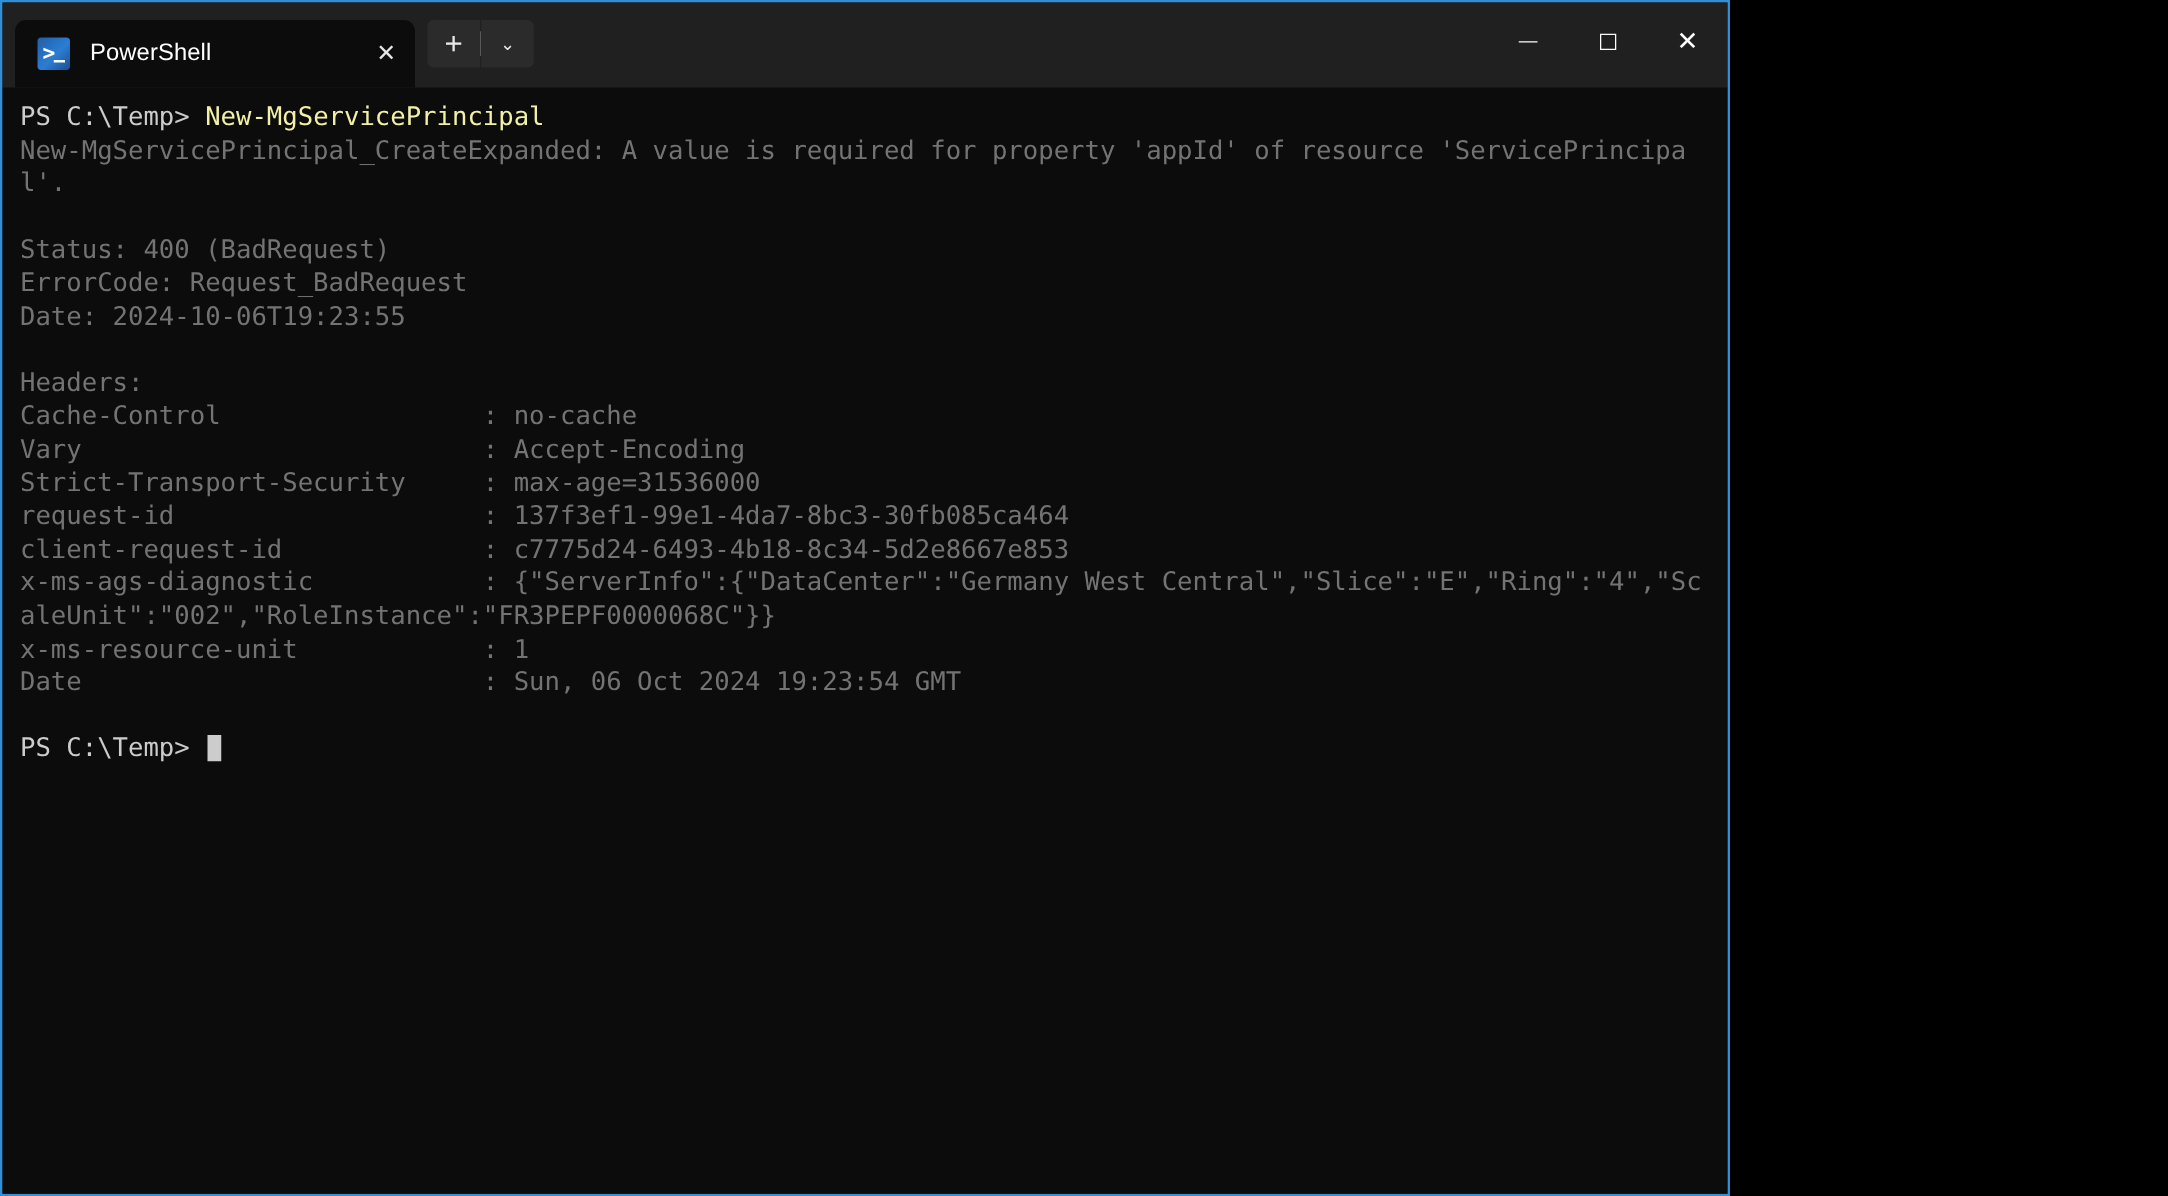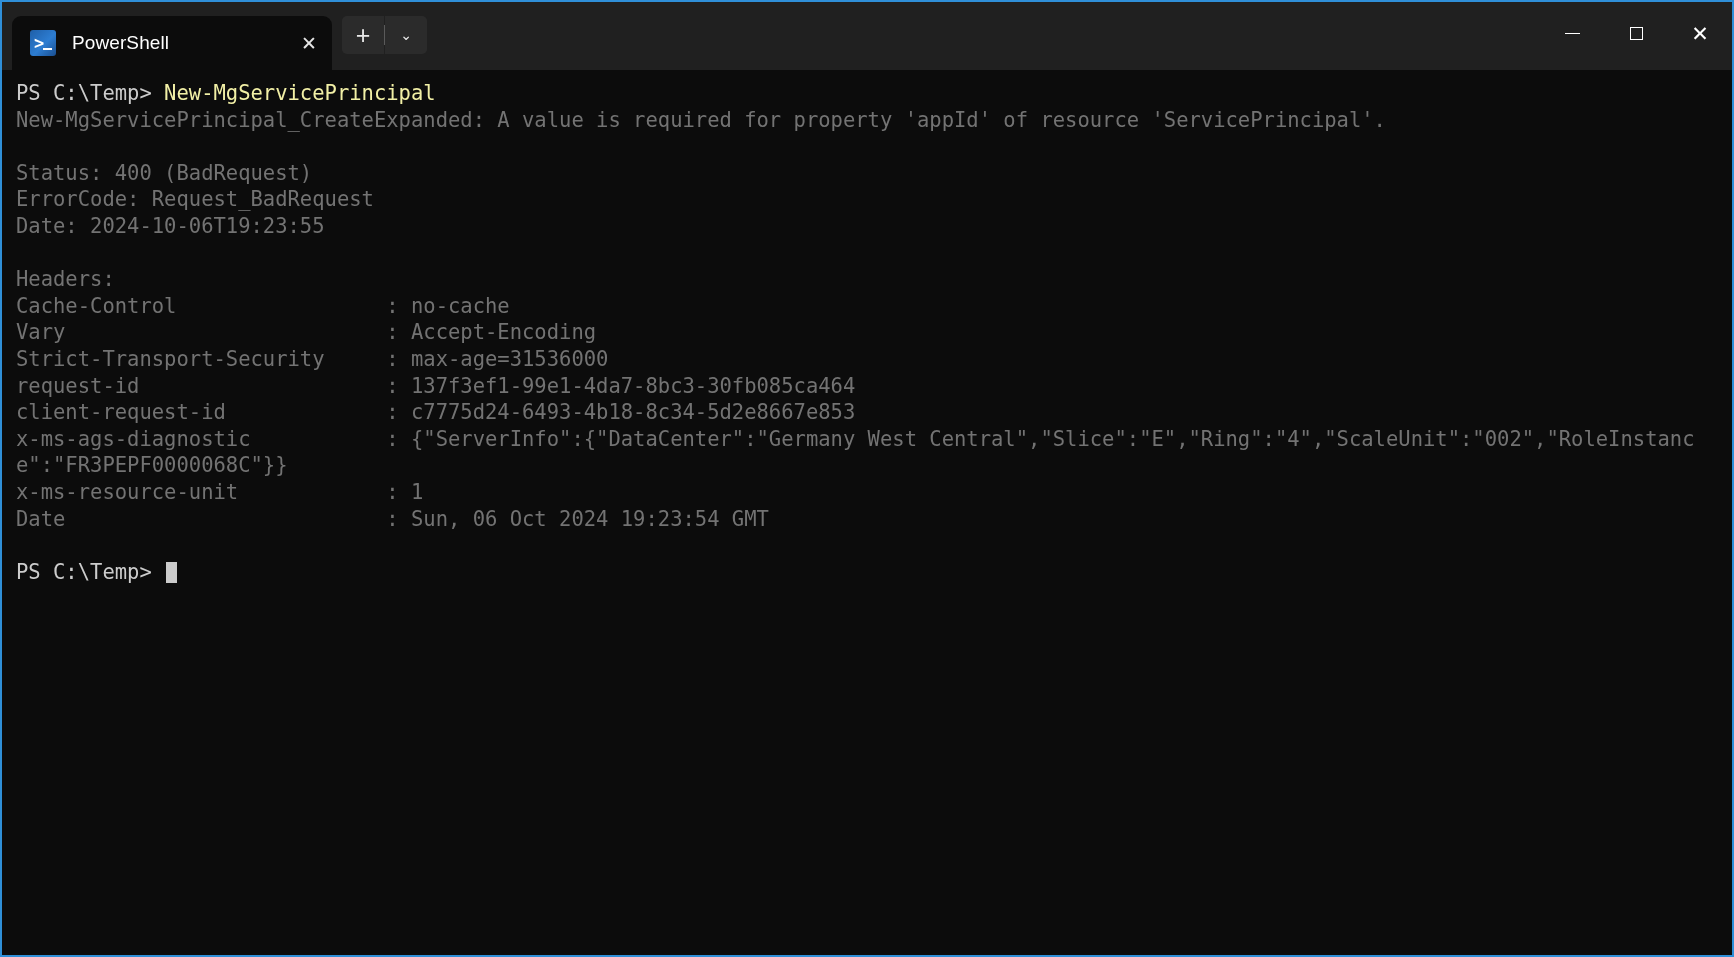--- a/index.html
+++ b/index.html
@@ -12,21 +12,21 @@
     height: 957px;
     overflow: hidden;
     font-family: "DejaVu Sans Mono", monospace;
   }
 
   
   #terminal-window {
     position: absolute;
     left: 0;
     top: 0;
-    width: 1734px;
+    width: 1384px;
     height: 957px;
     box-sizing: border-box;
     background: #202020;
     border: 2px solid #2f8fd8;
     display: flex;
     flex-direction: column;
     justify-content: space-between;
   }
 
   

